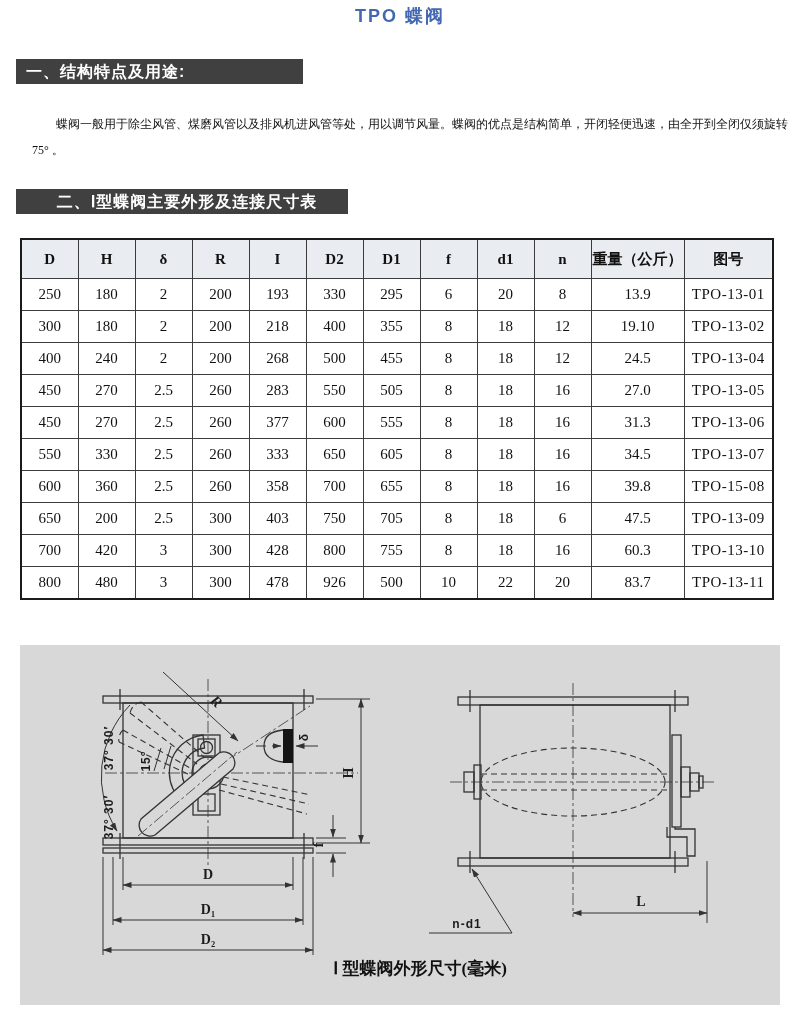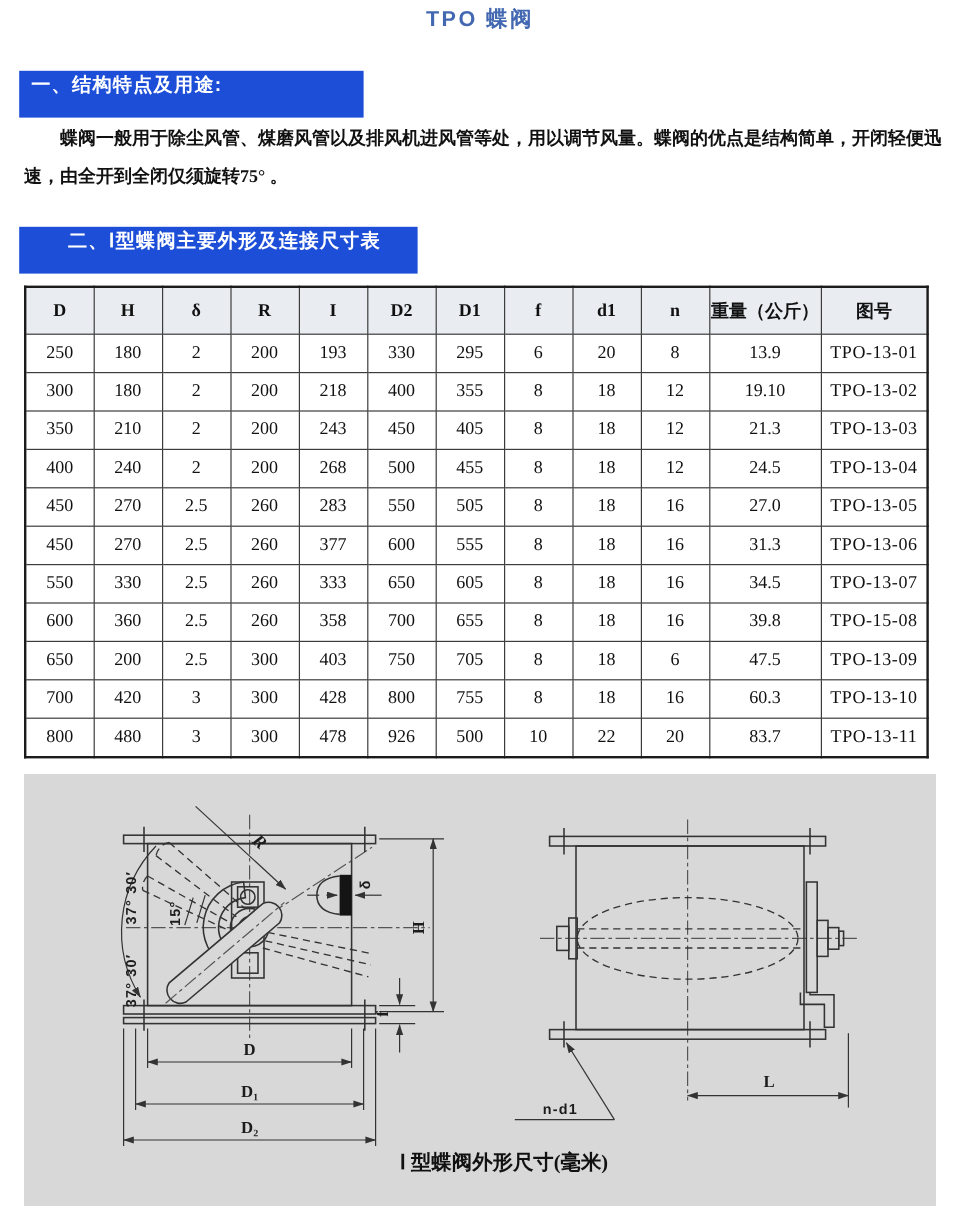--- a/index.html
+++ b/index.html
@@ -1,27 +1,27 @@
 <!DOCTYPE html>
 <html><head>
 <meta charset="utf-8">
 <style>
   html,body{margin:0;padding:0;background:#fff;}
   body{width:800px;height:1010px;position:relative;overflow:hidden;
        font-family:"Liberation Serif",serif;color:#111;}
   .page-title{position:absolute;top:4px;left:0;width:100%;text-align:center;
       font-family:"Liberation Sans",sans-serif;font-weight:bold;font-size:18px;
       letter-spacing:2px;color:#4368b1;}
-  .sec-bar{position:absolute;left:16px;height:39px;line-height:25px;background:#1d4ed8;
+  .sec-bar{position:absolute;left:16px;height:25px;line-height:25px;background:#404040;
       color:#fff;font-family:"Liberation Sans",sans-serif;font-weight:bold;font-size:16px;
       padding-left:10px;letter-spacing:1px;box-sizing:border-box;}
   .sec-bar.one{top:59px;width:287px;}
   .sec-bar.two{top:189px;width:332px;text-align:center;}
-  .intro{position:absolute;top:96px;left:16px;width:768px;margin:4px;
-      font-size:15px;font-weight:bold;line-height:2.15;text-indent:2em;}
+  .intro{position:absolute;top:96px;left:16px;width:768px;margin:16px;
+      font-size:12px;font-weight:normal;line-height:2.15;text-indent:2em;}
   table.dims{position:absolute;top:238px;left:20px;width:752px;border-collapse:collapse;
       border:2px solid #1b1b1b;table-layout:fixed;}
   table.dims th,table.dims td{border:1px solid #3c3c3c;text-align:center;vertical-align:middle;
       font-size:15px;padding:0;}
   table.dims th{height:38px;background:#e9edf2;font-weight:bold;}
   table.dims td{height:31px;background:#fff;font-weight:normal;}
   table.dims col{width:57px;}
   table.dims col.c-weight{width:93px;}
   table.dims col.c-fig{width:89px;}
   table.dims td:last-child{letter-spacing:.5px;}
@@ -102,34 +102,20 @@
         <td>218</td>
         <td>400</td>
         <td>355</td>
         <td>8</td>
         <td>18</td>
         <td>12</td>
         <td>19.10</td>
         <td>TPO-13-02</td>
       </tr>
       <tr>
-        <td>350</td>
-        <td>210</td>
-        <td>2</td>
-        <td>200</td>
-        <td>243</td>
-        <td>450</td>
-        <td>405</td>
-        <td>8</td>
-        <td>18</td>
-        <td>12</td>
-        <td>21.3</td>
-        <td>TPO-13-03</td>
-      </tr>
-      <tr>
         <td>400</td>
         <td>240</td>
         <td>2</td>
         <td>200</td>
         <td>268</td>
         <td>500</td>
         <td>455</td>
         <td>8</td>
         <td>18</td>
         <td>12</td>

